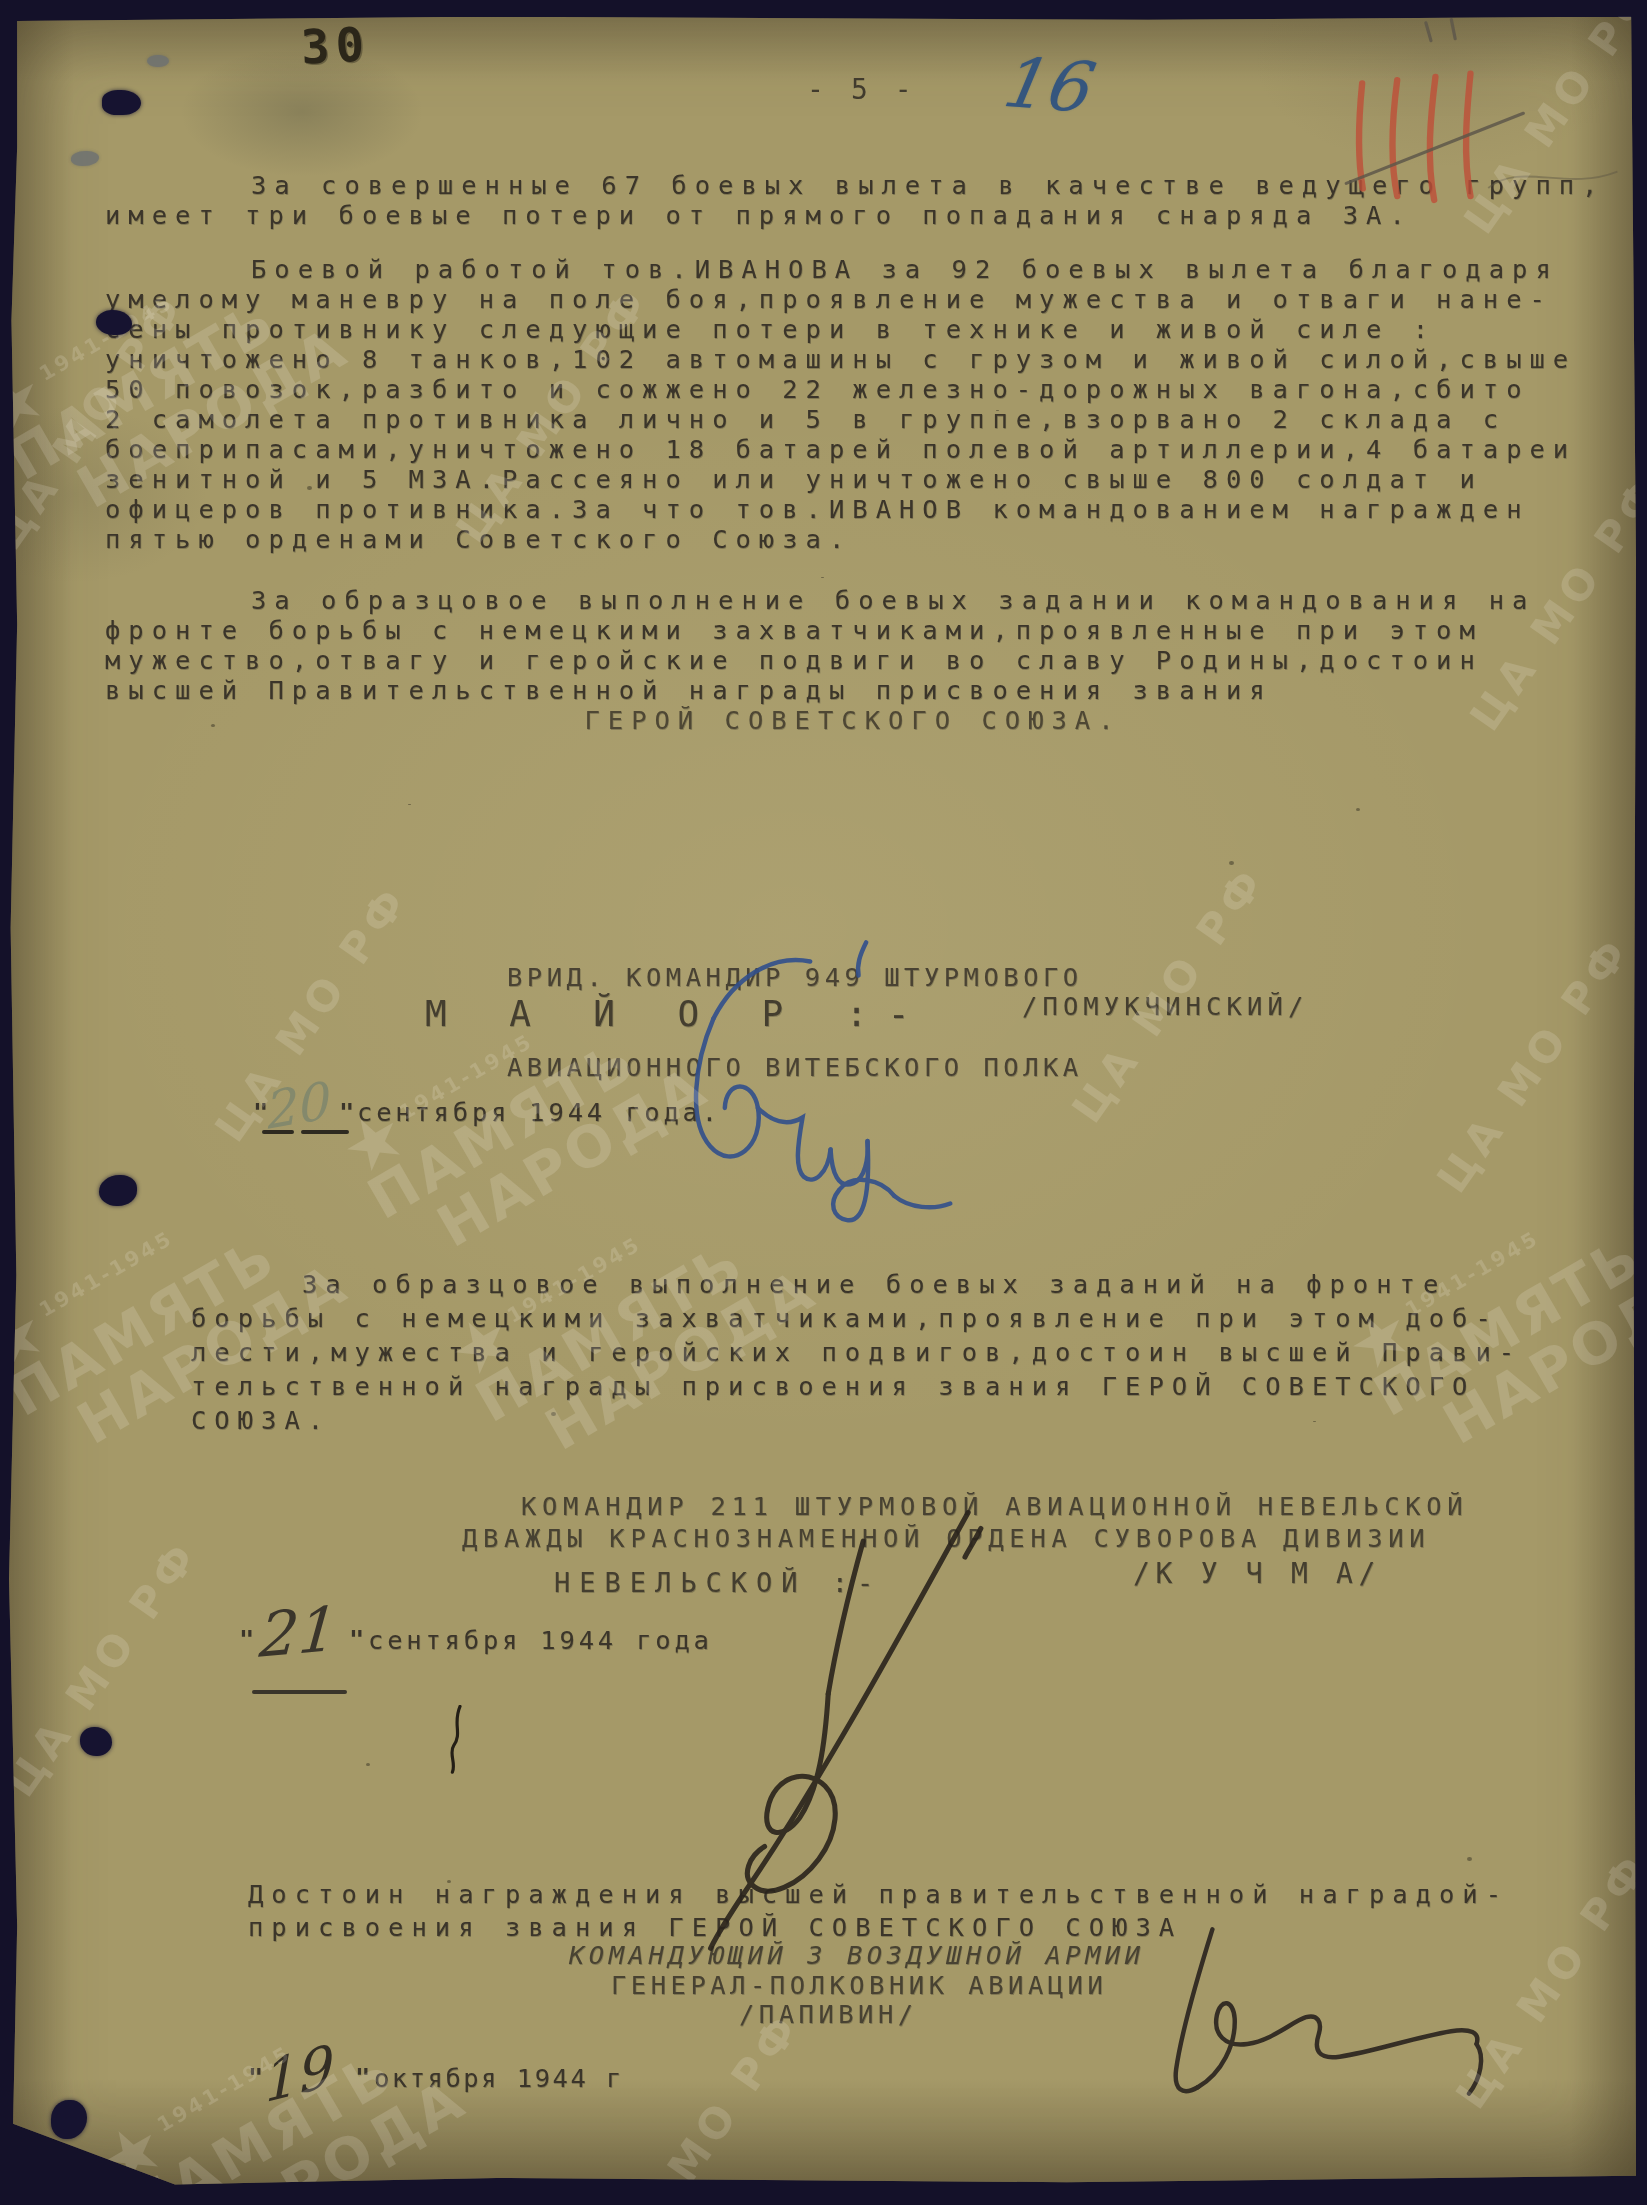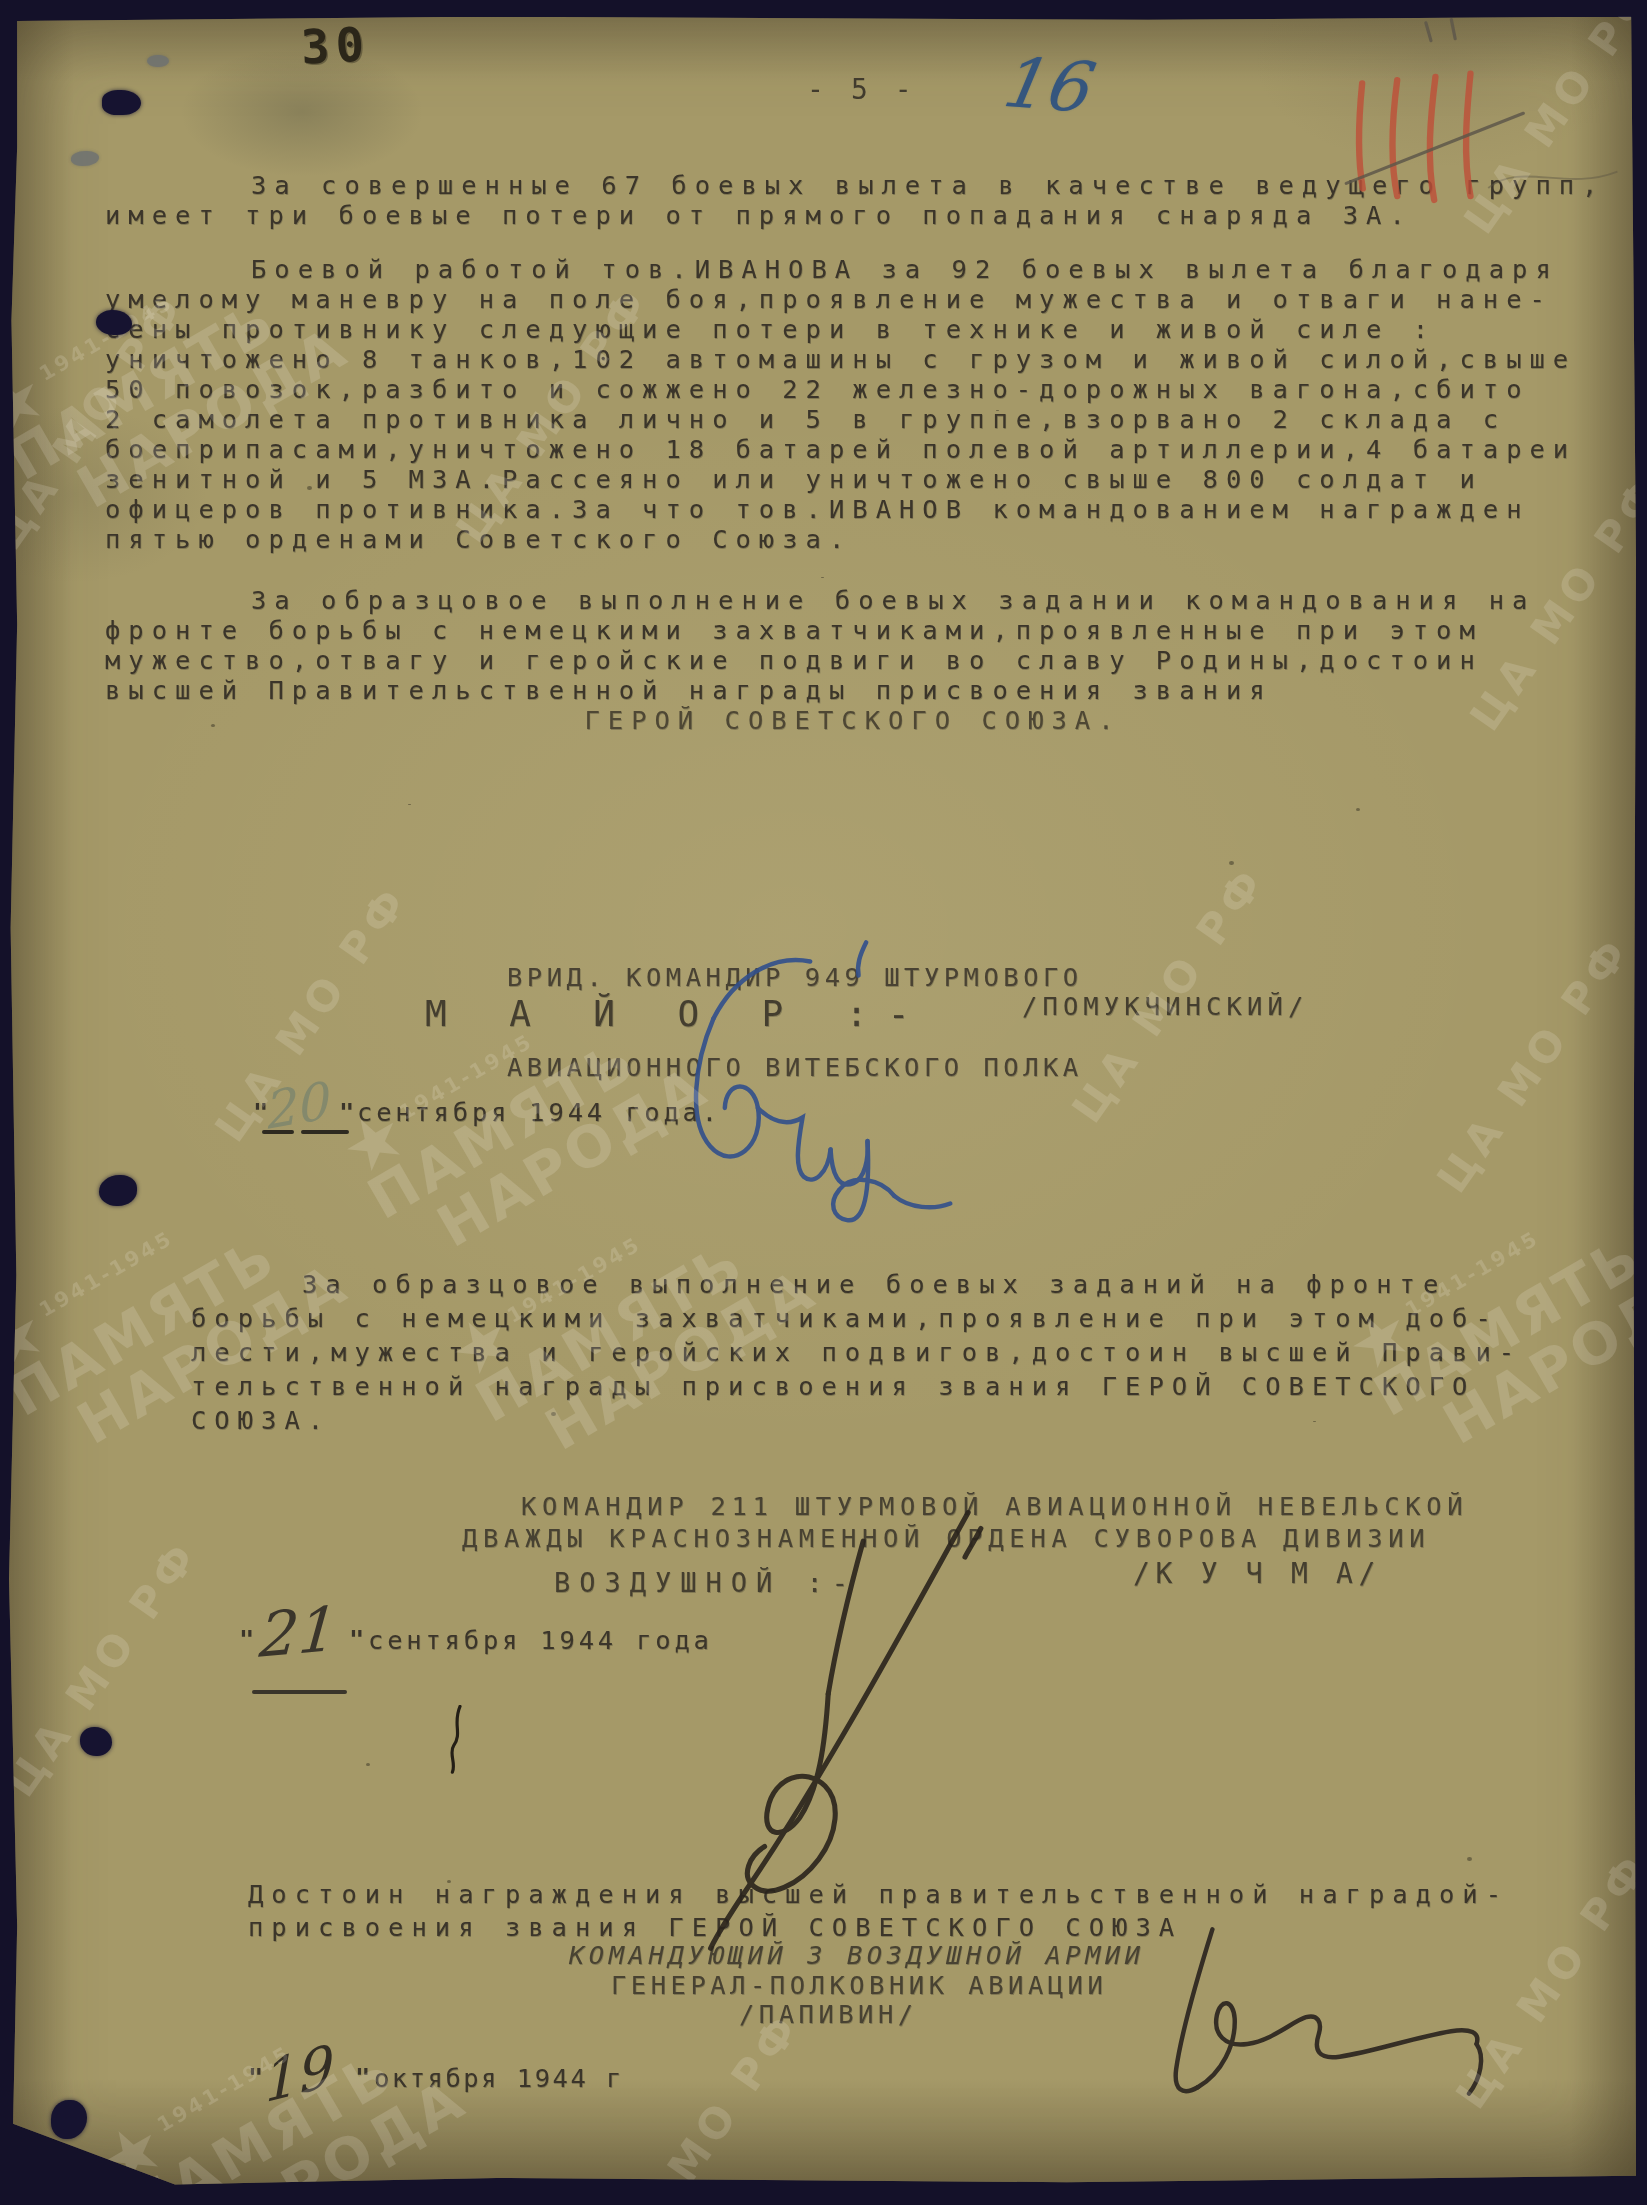--- a/index.html
+++ b/index.html
@@ -112,21 +112,21 @@
     <span class="hand day20" style="left:258px;top:1059px;">20</span>
     <span class="q" style="left:330px;top:1080px;">"</span>
     <div class="abs tw" style="left:348px;top:1080px;letter-spacing:3.8px;">сентября 1944 года.</div>
     <div class="uline" style="left:253px;top:1113px;width:32px;"></div>
     <div class="uline" style="left:292px;top:1113px;width:48px;"></div>
 
     <div class="blk tw lh54" style="left:182px;top:1250px;--ind:111px;"><div class="ln indent">За образцовое выполнение боевых заданий на фронте</div><div class="ln">борьбы с немецкими захватчиками,проявление при этом доб-</div><div class="ln">лести,мужества и геройских подвигов,достоин высшей Прави-</div><div class="ln">тельственной награды присвоения звания ГЕРОЙ СОВЕТСКОГО</div><div class="ln">СОЮЗА.</div></div>
 
     <div class="abs tw" style="left:512px;top:1474px;letter-spacing:5.7px;color:#484232;">КОМАНДИР 211 ШТУРМОВОЙ АВИАЦИОННОЙ НЕВЕЛЬСКОЙ</div>
     <div class="abs tw" style="left:453px;top:1506px;letter-spacing:5.7px;color:#484232;">ДВАЖДЫ КРАСНОЗНАМЕННОЙ ОРДЕНА СУВОРОВА ДИВИЗИИ</div>
-    <div class="abs tw" style="left:545px;top:1551px;font-size:27px;letter-spacing:9px;color:#443e2f;">ВОЗДУШНОЙ :-</div>
+    <div class="abs tw" style="left:545px;top:1551px;font-size:27px;letter-spacing:9px;color:#443e2f;">НЕВЕЛЬСКОЙ :-</div>
     <div class="abs tw" style="left:1124px;top:1542px;font-size:28px;letter-spacing:5.7px;color:#443e2f;text-align:center;">/К У Ч М А/</div>
 
     <svg class="sig" style="left:628px;top:1486px;" width="357" height="458" viewBox="0 0 560 720">
       <g fill="none" stroke="#2a241c" stroke-width="8" stroke-linecap="round" opacity="0.9">
         <path d="M520,15 C450,140 300,420 170,610 C150,640 130,670 115,700"></path>
         <path d="M540,40 C530,60 520,75 515,85"></path>
         <path d="M355,60 C330,150 310,240 300,300"></path>
         <path d="M300,300 C295,380 285,450 255,495 C230,530 195,525 205,480 C215,430 265,415 295,445 C320,470 315,520 285,560 C255,600 205,625 180,600 C165,585 175,555 200,540"></path>
       </g>
     </svg>

